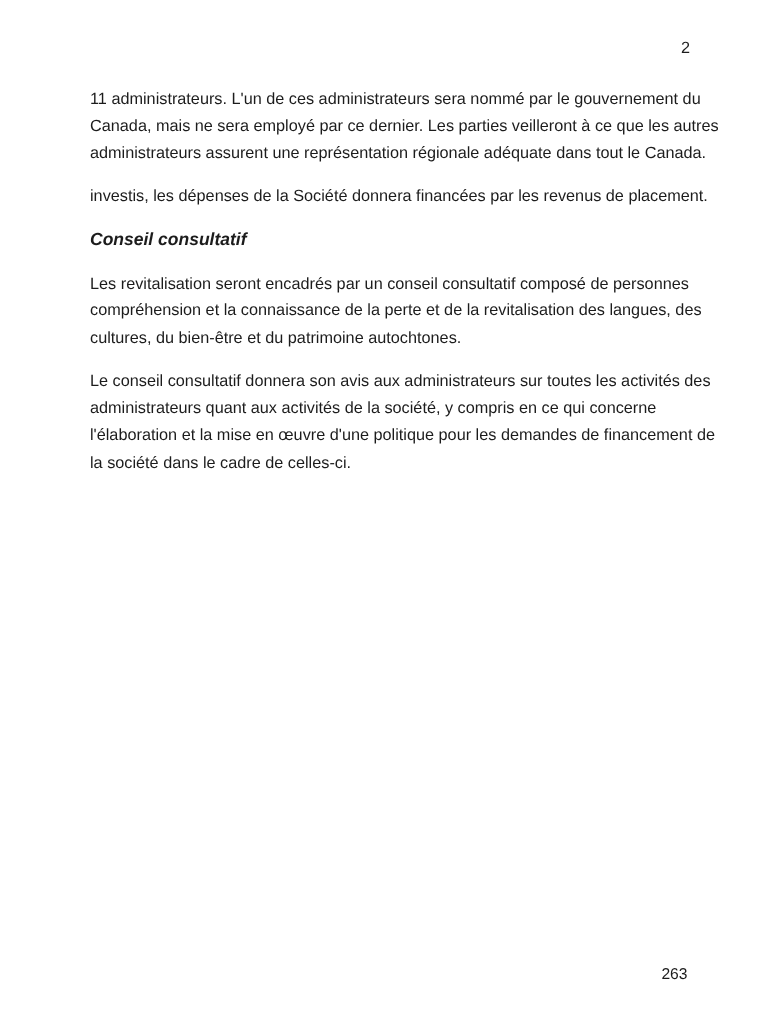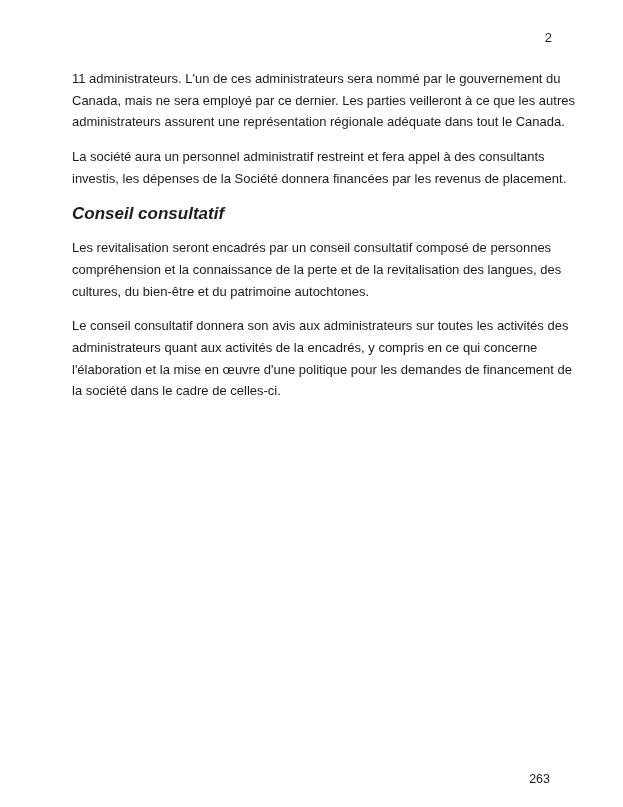--- a/index.html
+++ b/index.html
@@ -38,21 +38,21 @@
     font-size: 13px;
     line-height: 21.7px;
   }
   .para {
     margin: 0 0 13px 0;
   }
   .para .line {
     white-space: nowrap;
   }
   .heading {
-    font-size: 17px;
+    font-size: 14px;
     font-weight: bold;
     font-style: italic;
     line-height: 21.7px;
     margin: 0 0 13px 0;
     white-space: nowrap;
   }
 </style>
 </head>
 <body>
 
@@ -62,35 +62,34 @@
 
   <section class="body-text">
 
     <div class="para">
         <div class="line">11 administrateurs. L'un de ces administrateurs sera nommé par le gouvernement du</div>
         <div class="line">Canada, mais ne sera employé par ce dernier. Les parties veilleront à ce que les autres</div>
         <div class="line">administrateurs assurent une représentation régionale adéquate dans tout le Canada.</div>
       </div>
 
     <div class="para">
-        <div class="line">La société aura un personnel administratif restreint et fera appel à des consultants</div>
         <div class="line">investis, les dépenses de la Société donnera financées par les revenus de placement.</div>
       </div>
 
     <h2 class="heading">Conseil consultatif</h2>
 
     <div class="para">
         <div class="line">Les revitalisation seront encadrés par un conseil consultatif composé de personnes</div>
         <div class="line">compréhension et la connaissance de la perte et de la revitalisation des langues, des</div>
         <div class="line">cultures, du bien-être et du patrimoine autochtones.</div>
       </div>
 
     <div class="para">
         <div class="line">Le conseil consultatif donnera son avis aux administrateurs sur toutes les activités des</div>
-        <div class="line">administrateurs quant aux activités de la encadrés, y compris en ce qui concerne</div>
+        <div class="line">administrateurs quant aux activités de la société, y compris en ce qui concerne</div>
         <div class="line">l'élaboration et la mise en œuvre d'une politique pour les demandes de financement de</div>
         <div class="line">la société dans le cadre de celles-ci.</div>
       </div>
 
   </section>
 
   <div class="page-number-footer">263</div>
 
 </main>
 

